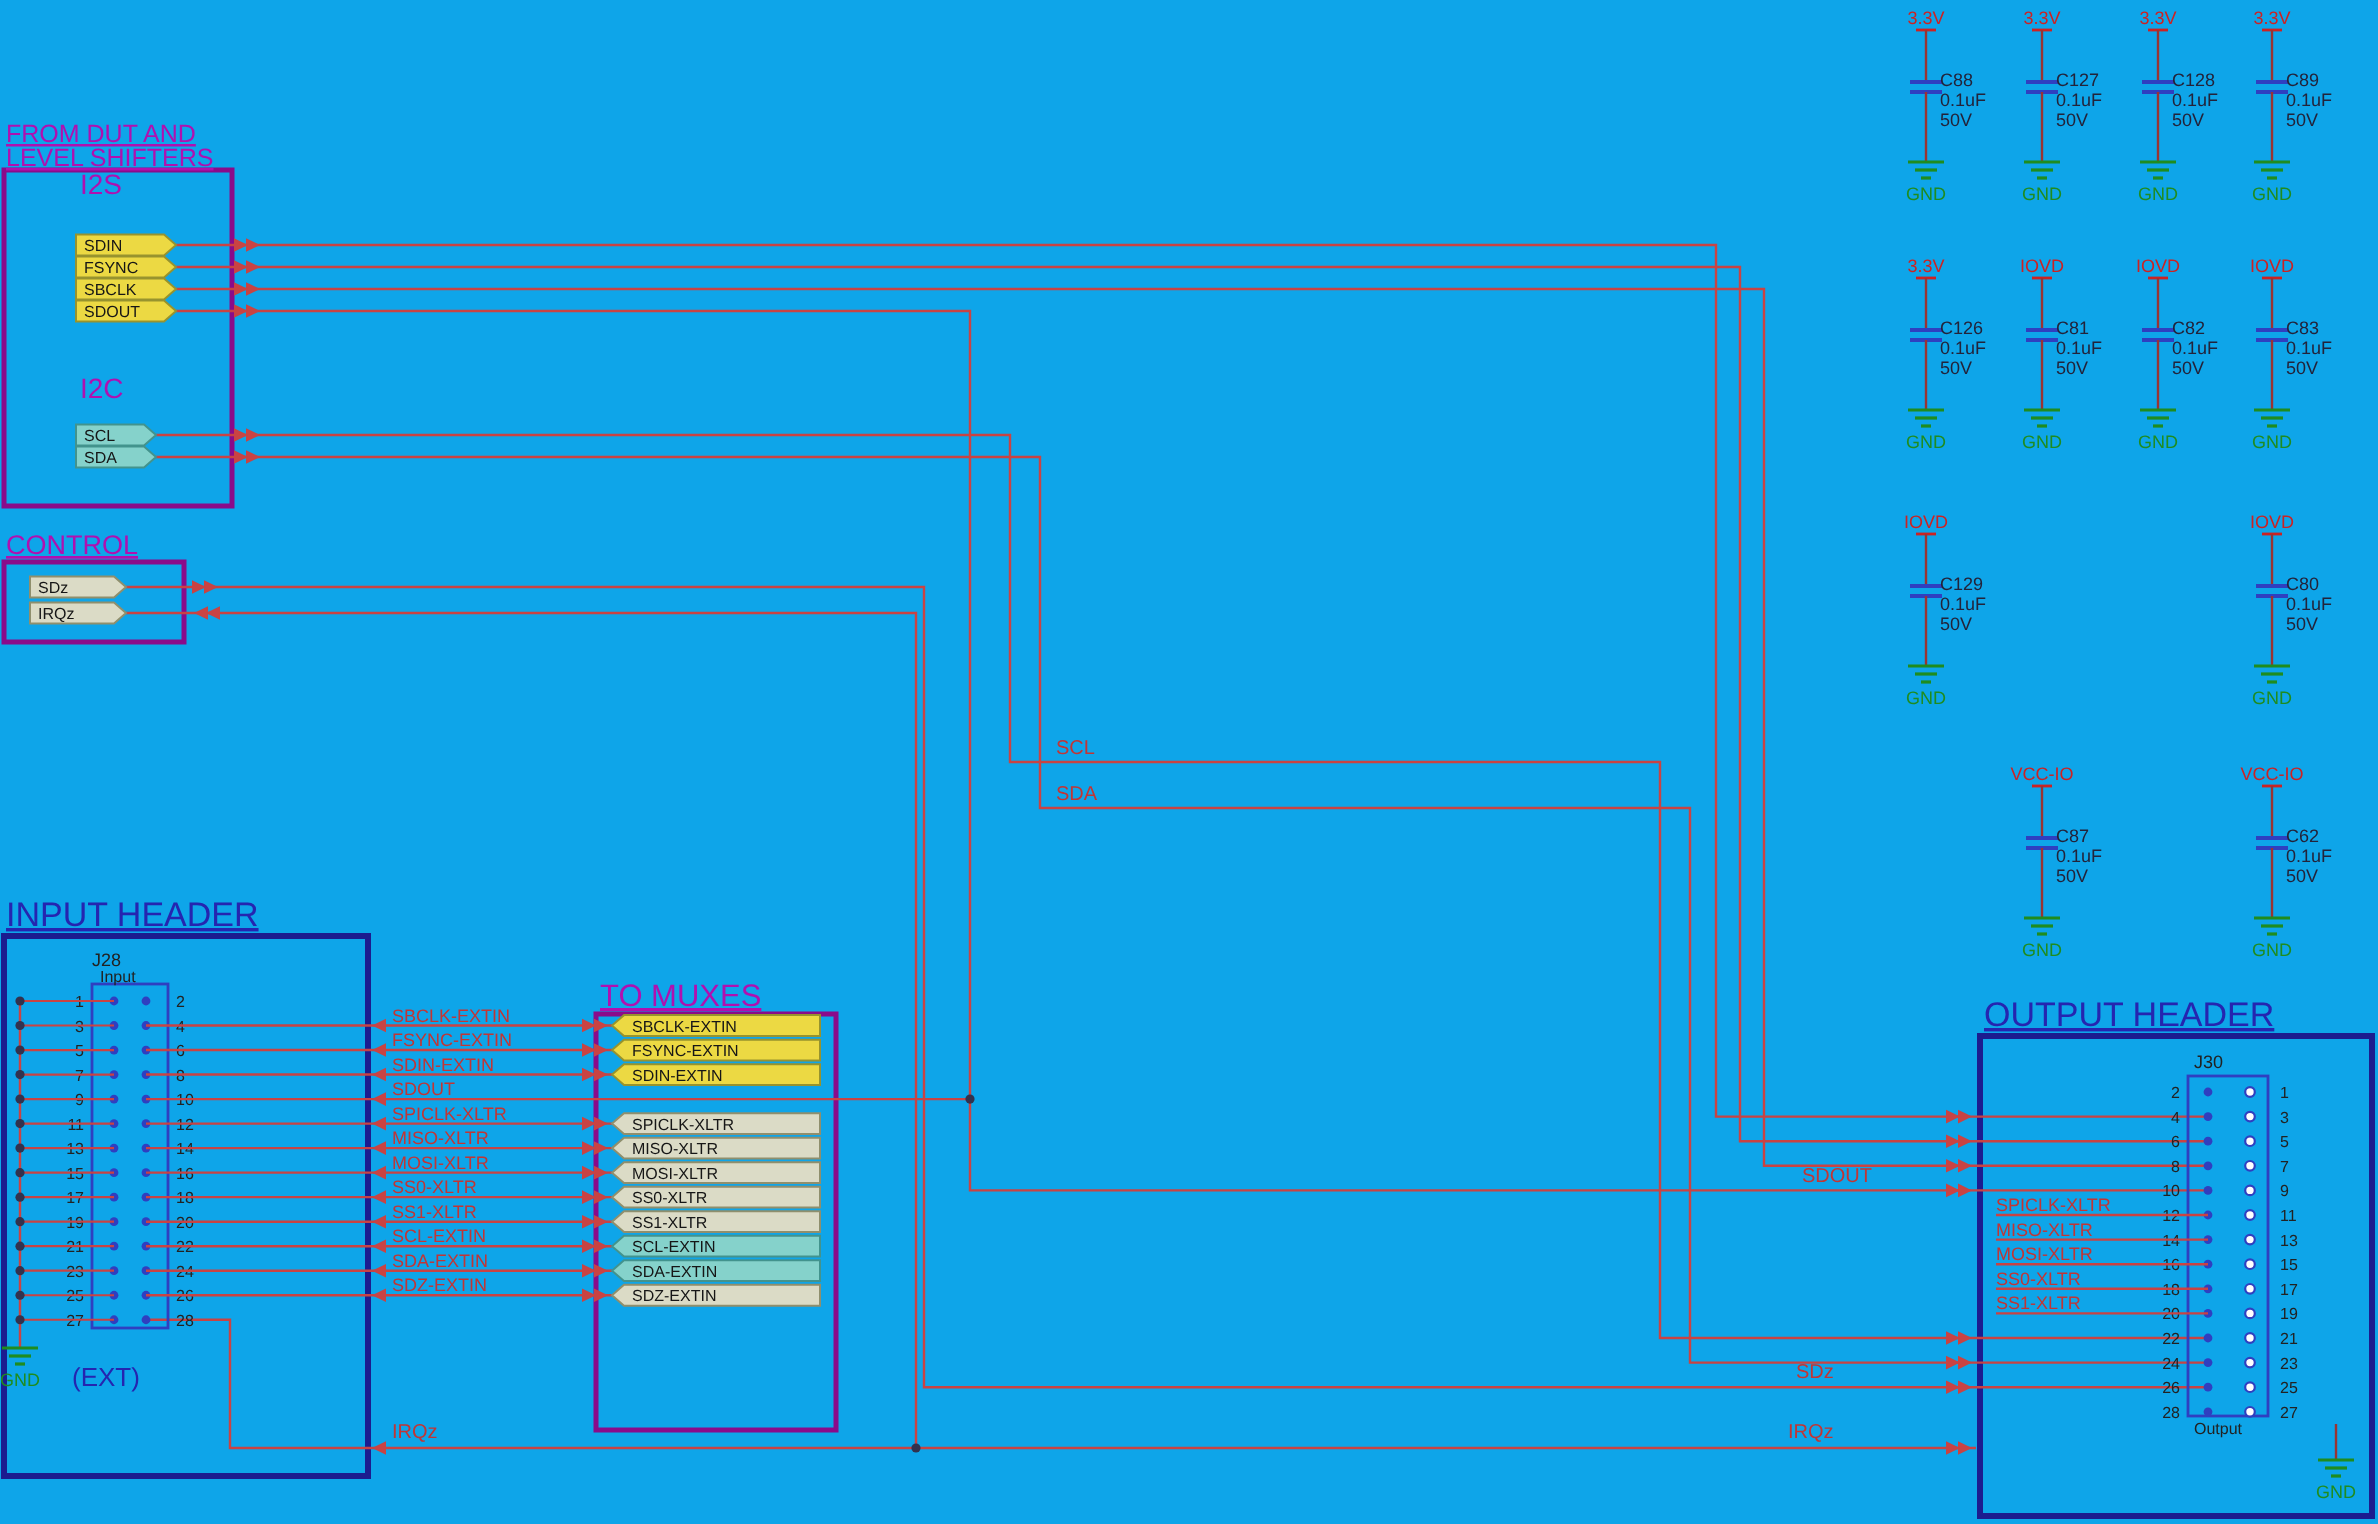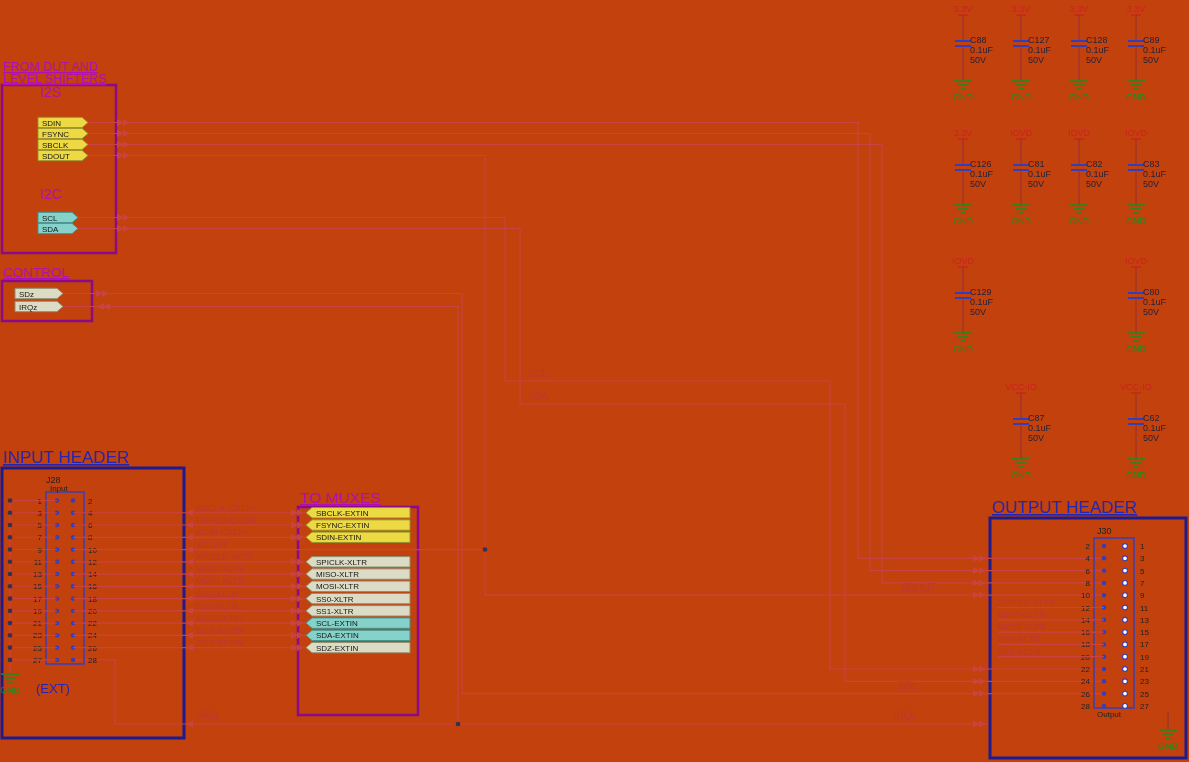--- a/index.html
+++ b/index.html
@@ -1,17 +1,17 @@
 <!DOCTYPE html>
 <html><head>
 <meta charset="utf-8">
 <style>
   *{margin:0;padding:0;box-sizing:border-box}
   html,body{background:#ffffff}
-  #canvas{position:relative;width:1189px;height:762px;background:#c2410c;overflow:hidden}
+  #canvas{position:relative;width:1189px;height:762px;background:#0ea5e9;overflow:hidden}
   svg text{font-family:"Liberation Sans",sans-serif}
   .box-p{fill:none;stroke:#8a0b8a;stroke-width:2.5}
   .box-n{fill:none;stroke:#1c1c8f;stroke-width:3}
   .t-mag{fill:#b010b0}
   .t-nav{fill:#2525b0}
   .u{text-decoration:underline}
   .s12{font-size:12.5px}
   .s13{font-size:13.5px}
   .s14{font-size:14px}
   .s15{font-size:15.5px}

